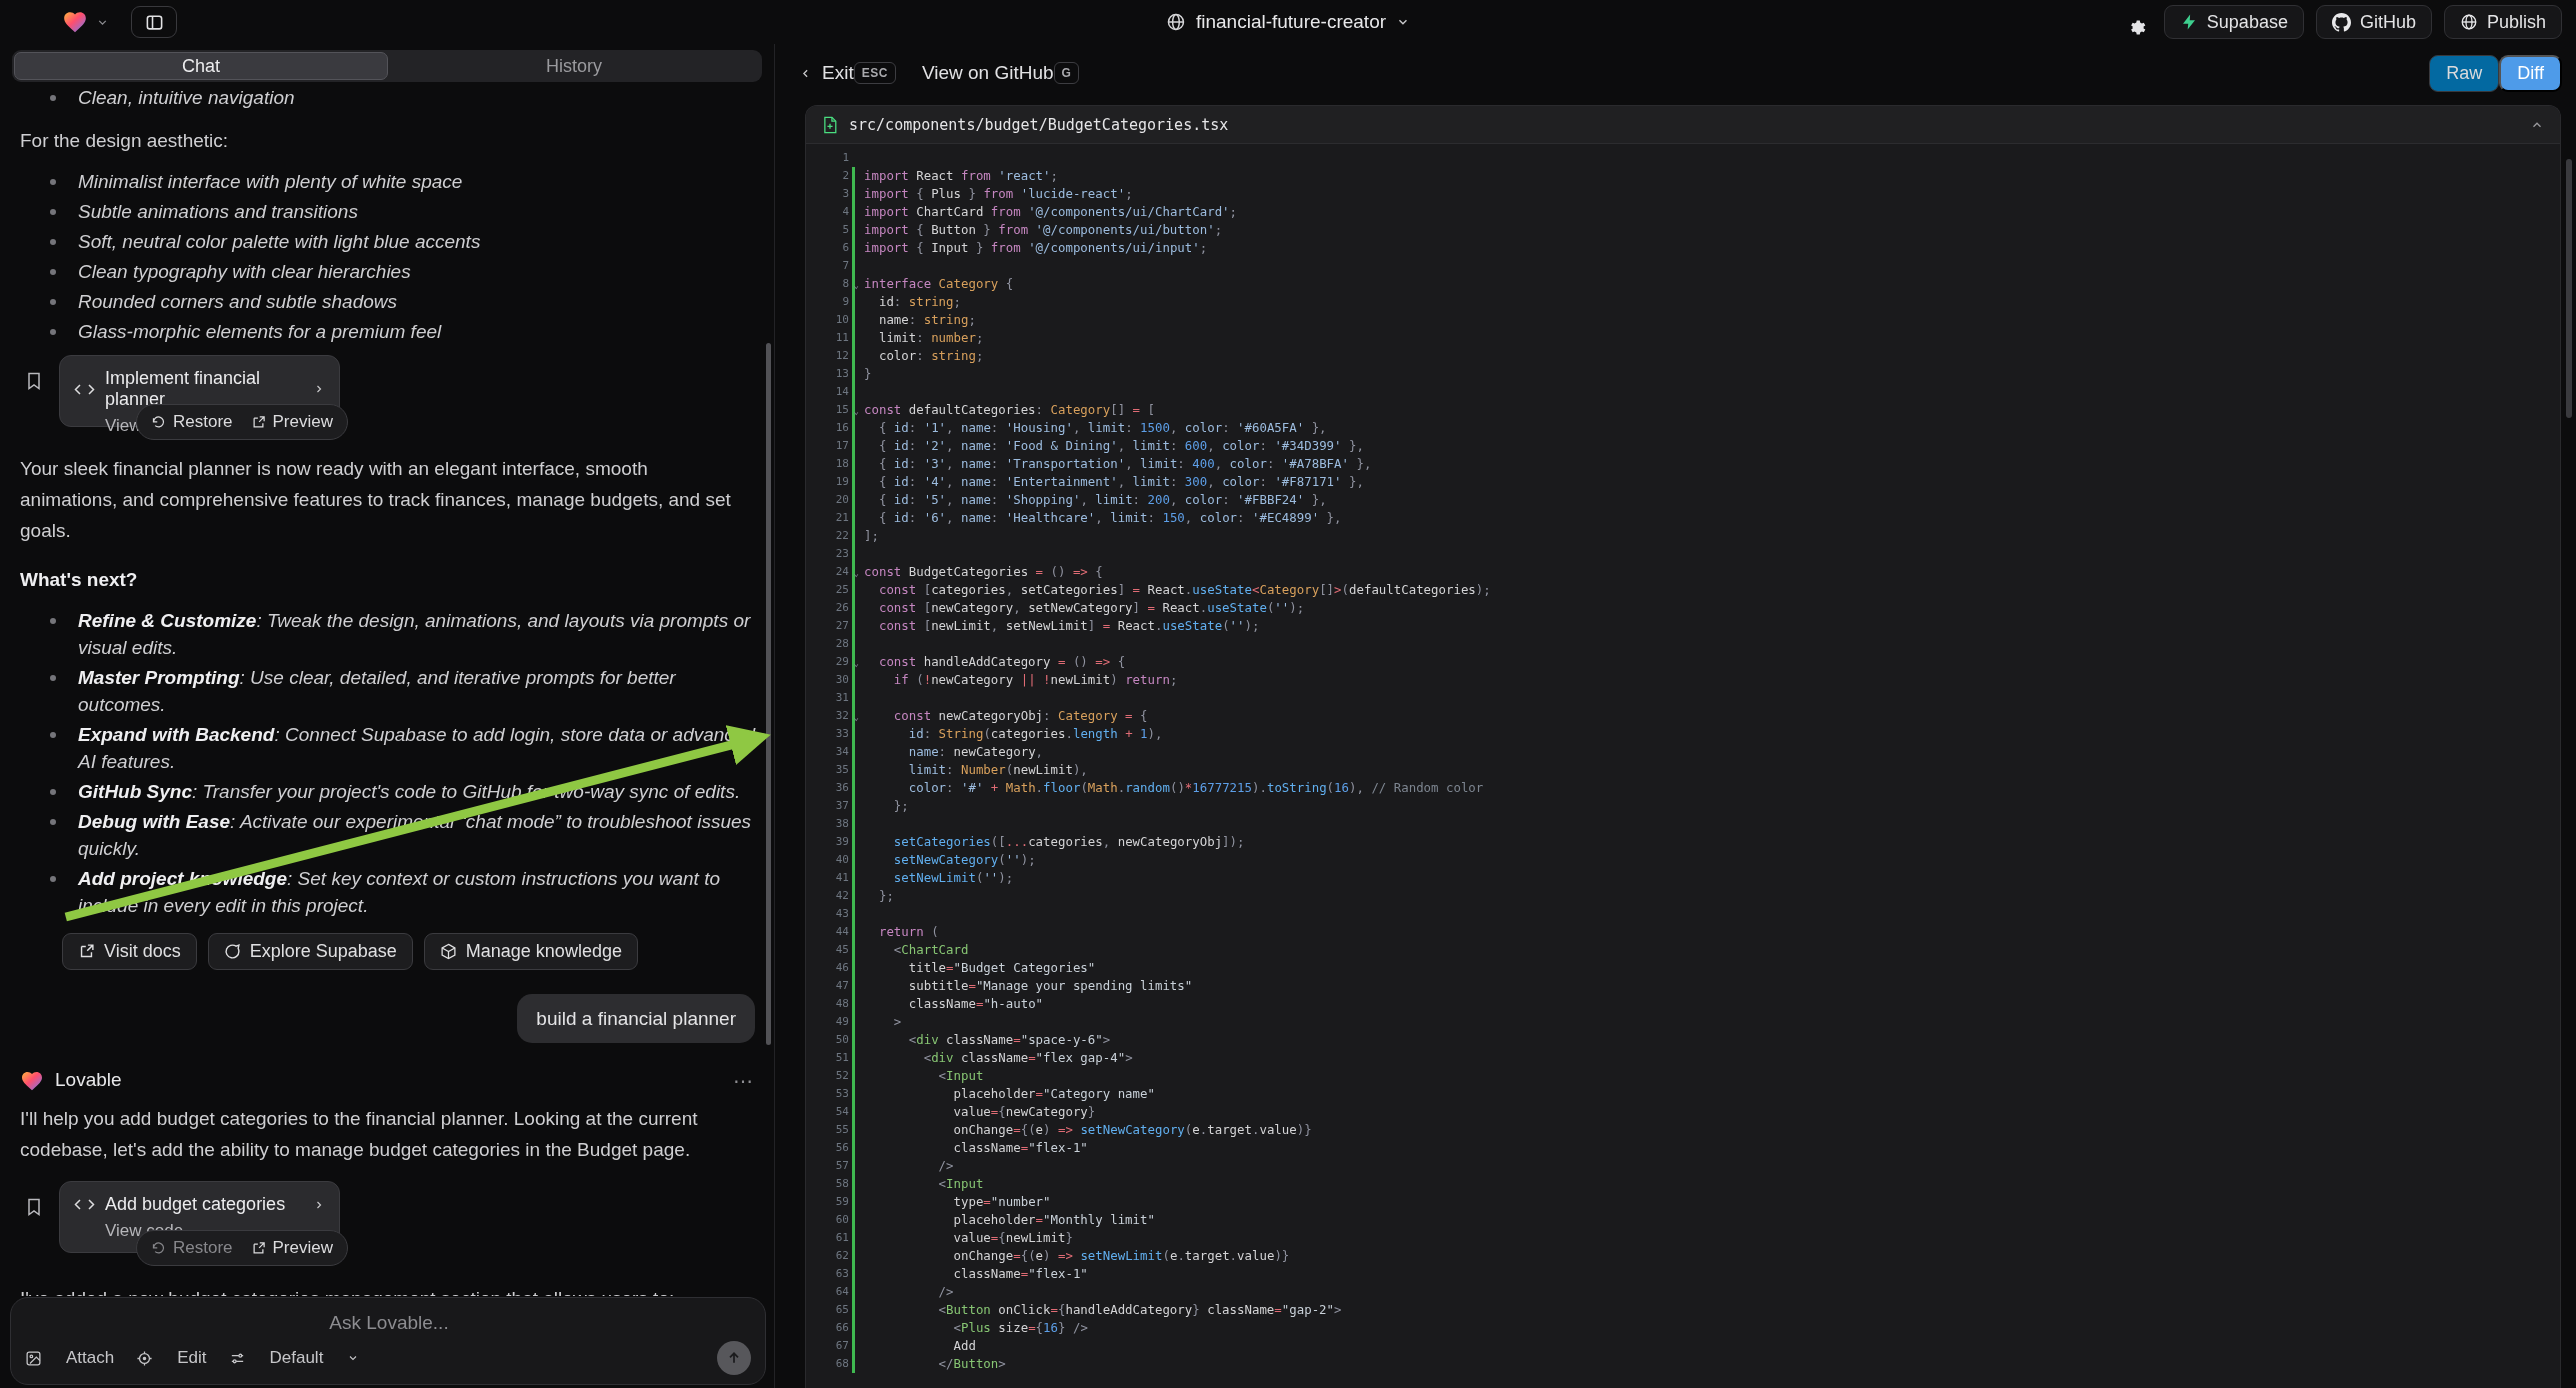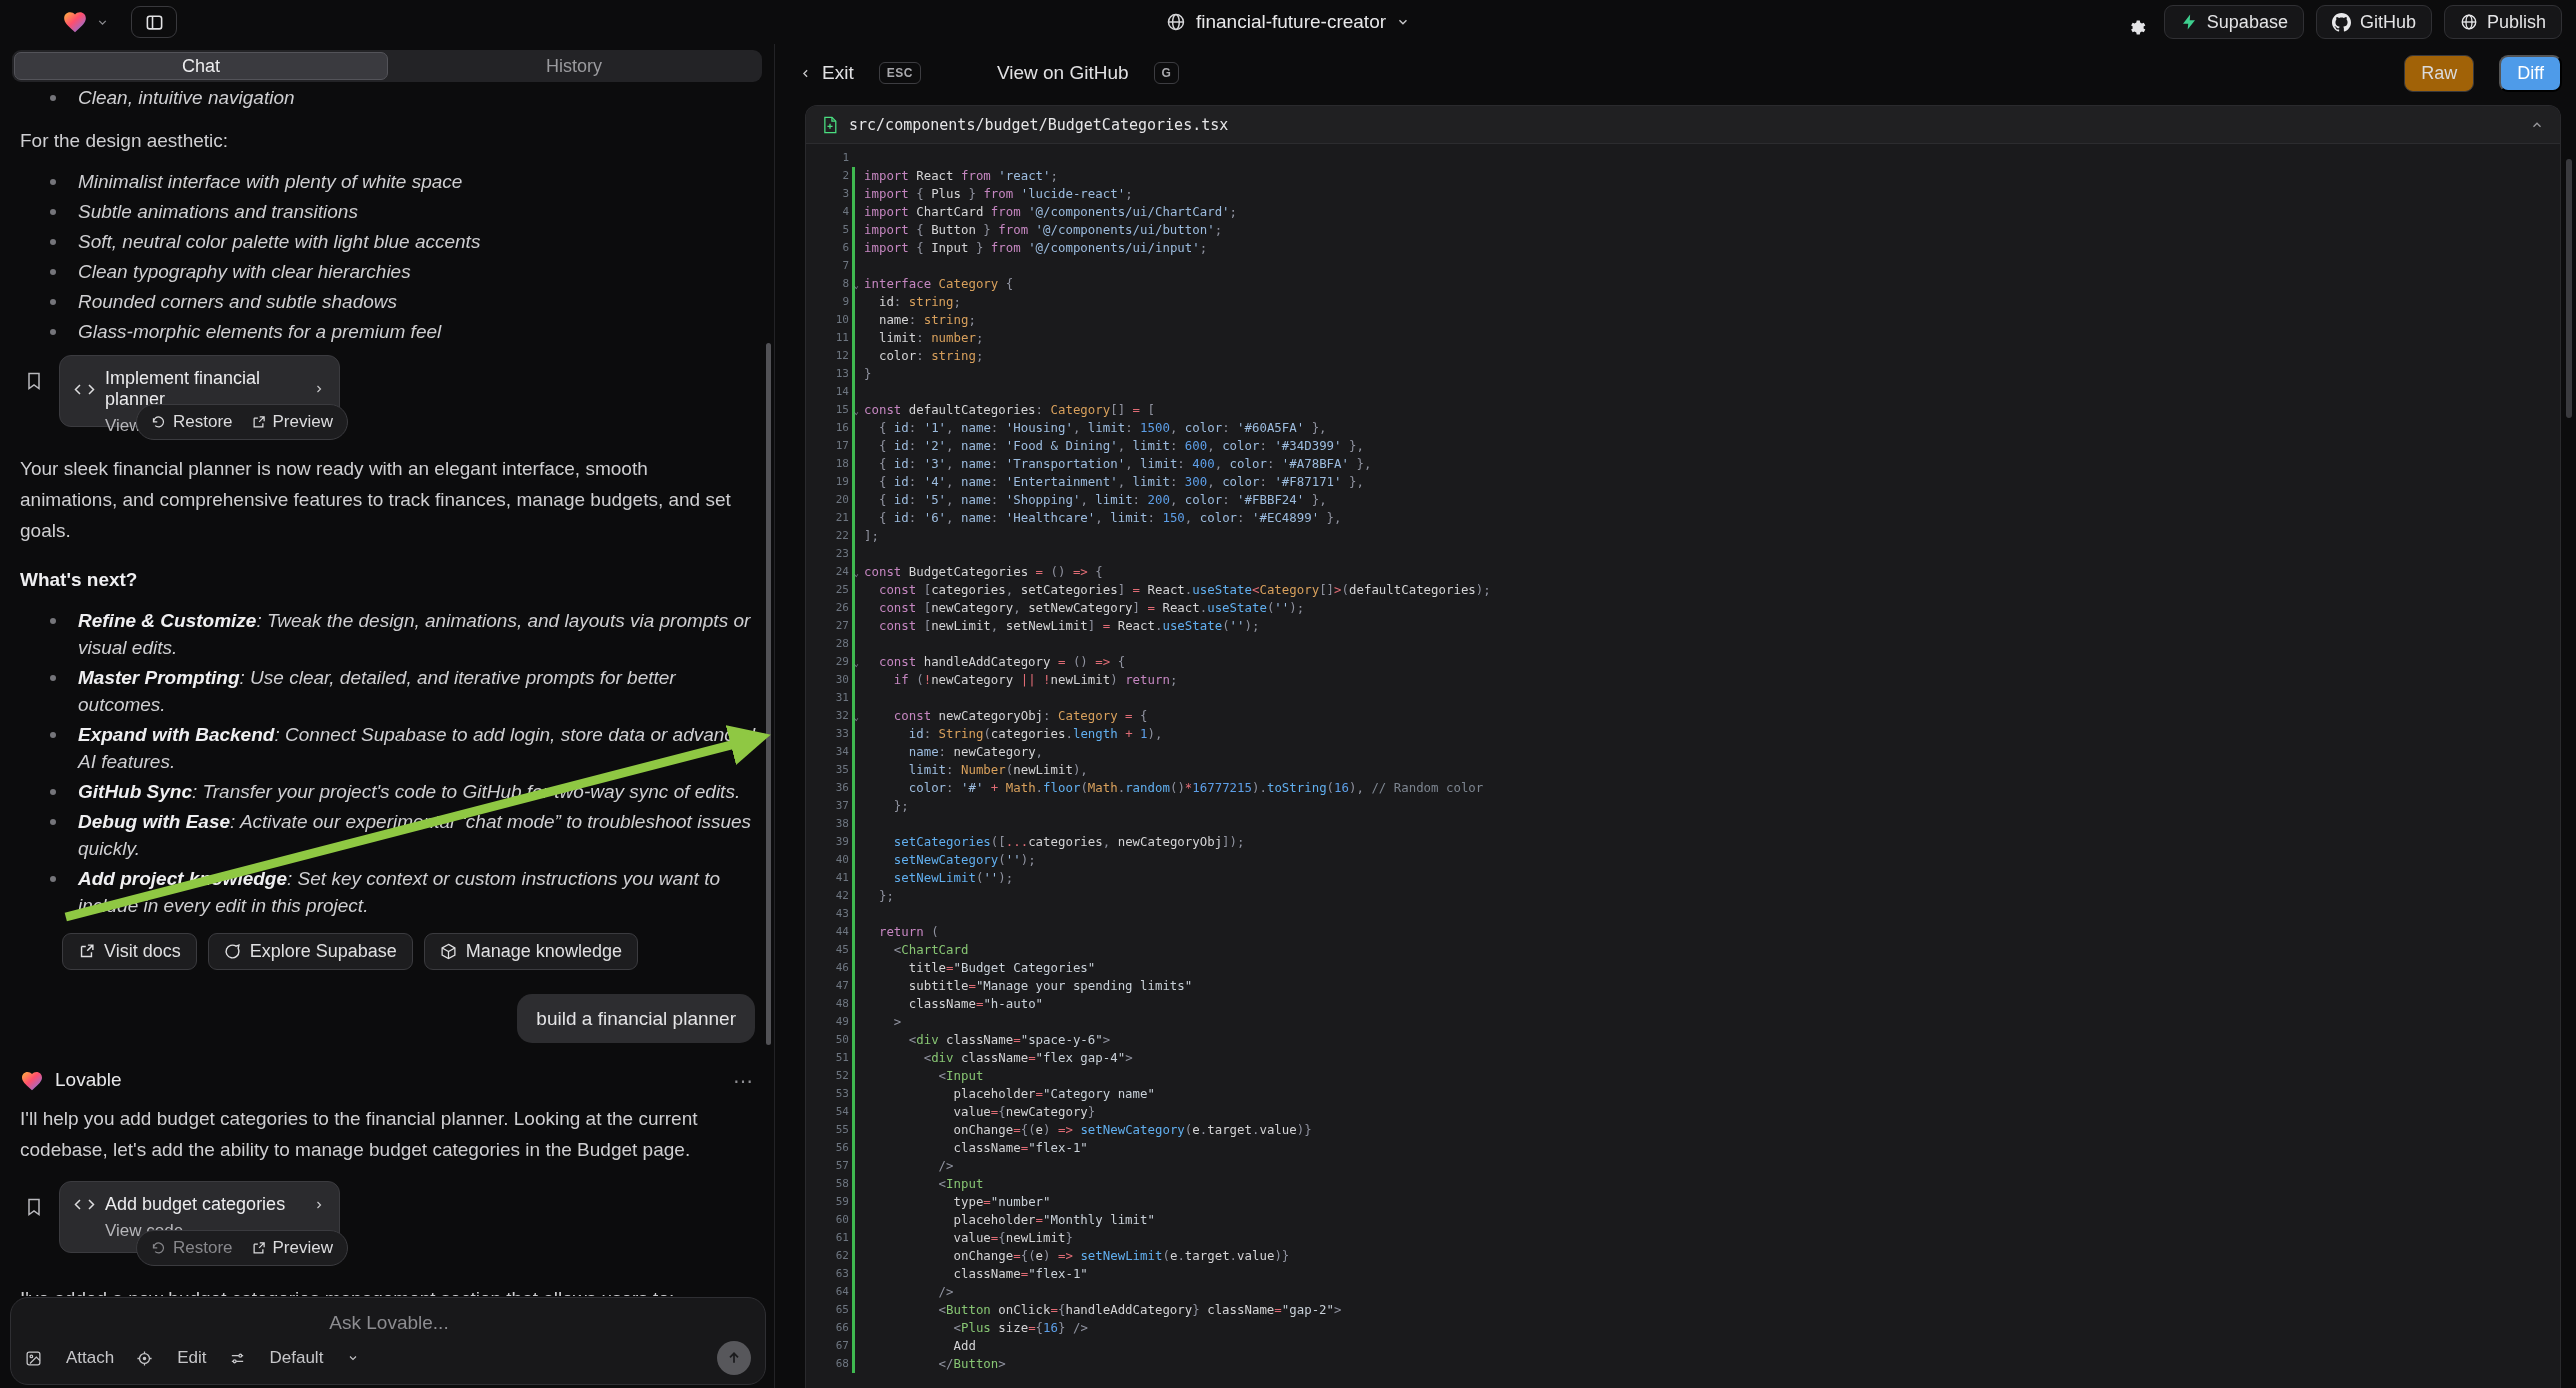--- a/index.html
+++ b/index.html
@@ -73,26 +73,26 @@
   .composer-tools{position:absolute;left:14px;right:14px;bottom:9px;display:flex;
     align-items:center;gap:22px;font-size:17px;color:#C6C6C9;}
   .ctool{display:flex;align-items:center;gap:24px;cursor:pointer;}
   .send-btn{margin-left:auto;width:34px;height:34px;border-radius:50%;background:#57575B;
     display:flex;align-items:center;justify-content:center;cursor:pointer;}
   .chat-scrollbar{position:absolute;right:3px;top:299px;width:5px;height:702px;
     background:#525256;border-radius:3px;}
 
   
   .right-toolbar{position:absolute;left:775px;top:44px;right:0;height:58px;display:flex;
-    align-items:center;padding:0 14px 0 24px;gap:25px;font-size:19px;color:#E2E2E4;}
+    align-items:center;padding:0 14px 0 24px;gap:0;font-size:19px;color:#E2E2E4;}
   .kbd{font-size:12px;font-weight:bold;color:#A9A9AD;border:1px solid #3D3D41;
     border-radius:6px;padding:3px 7px;letter-spacing:0.5px;}
   .tb-gap{width:26px;}
   .raw-btn{margin-left:auto;height:37px;padding:0 16px;display:flex;align-items:center;
-    background:#a16207;border:1px solid #39393D;border-radius:9px;font-size:18px;
+    background:#0369a1;border:1px solid #39393D;border-radius:9px;font-size:18px;
     color:#DADADC;cursor:pointer;}
   .diff-btn{height:37px;padding:0 16px;display:flex;align-items:center;background:var(--blue);
     border-radius:9px;font-size:18px;color:#fff;cursor:pointer;}
   .toolbar-item{display:flex;align-items:center;gap:10px;cursor:pointer;}
 
   .code-container{position:absolute;left:805px;top:105px;width:1756px;height:1284px;
     background:var(--code-bg);border:1px solid #2A2A2D;border-bottom:none;
     border-radius:12px 12px 0 0;overflow:hidden;}
   .code-header{height:38px;background:var(--code-header);border-bottom:1px solid #2C2C2F;
     display:flex;align-items:center;gap:11px;padding:0 16px;

